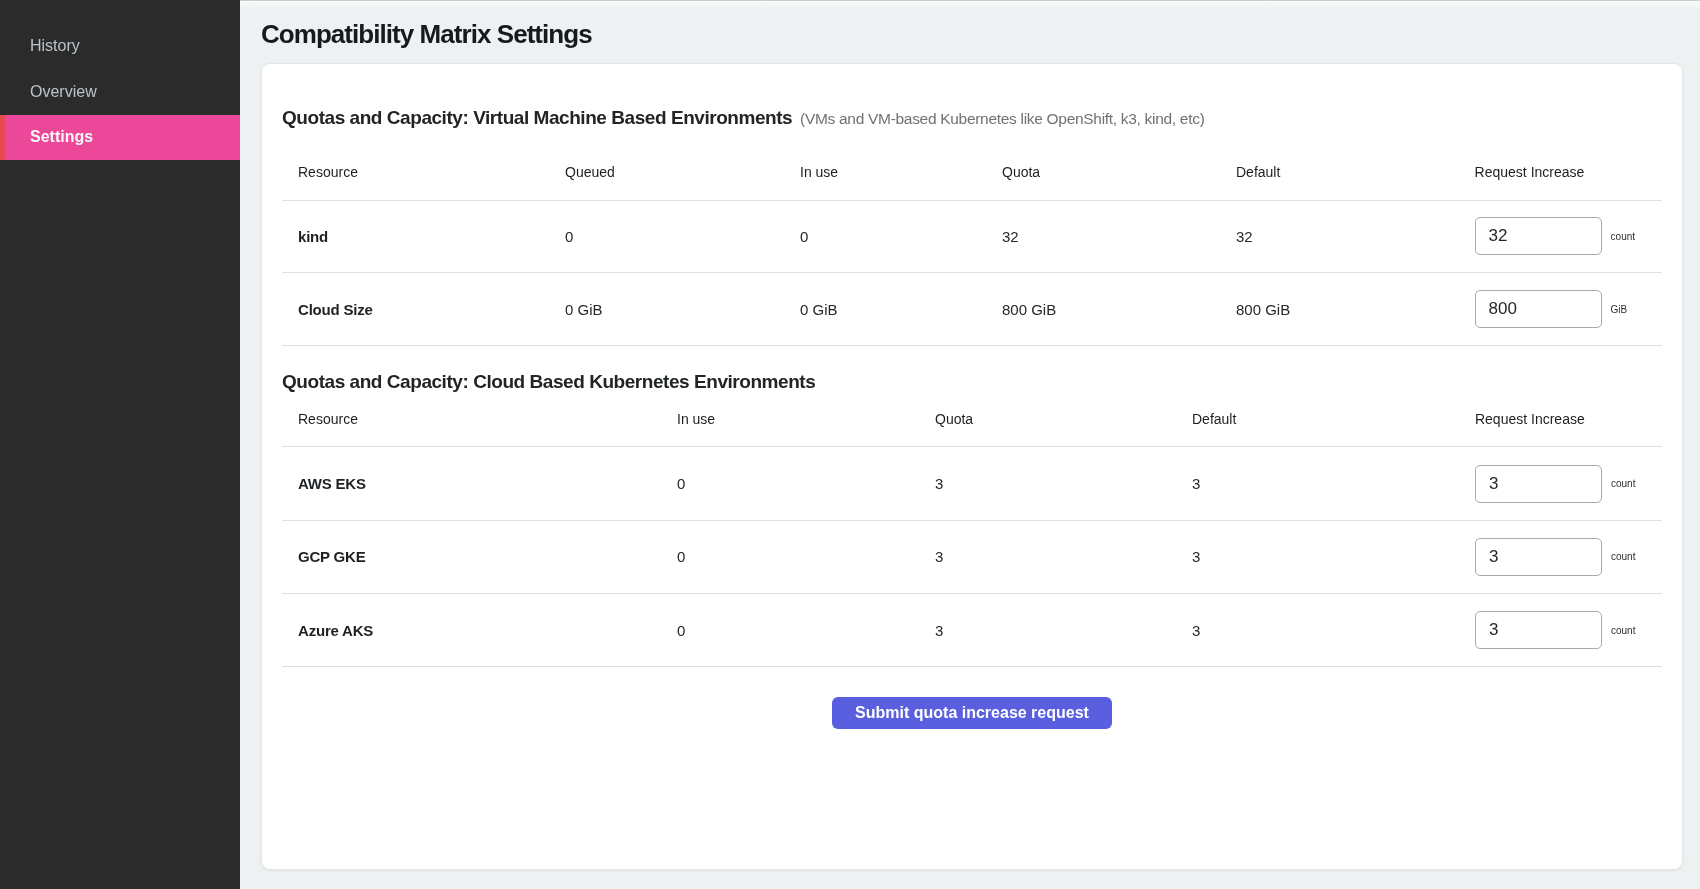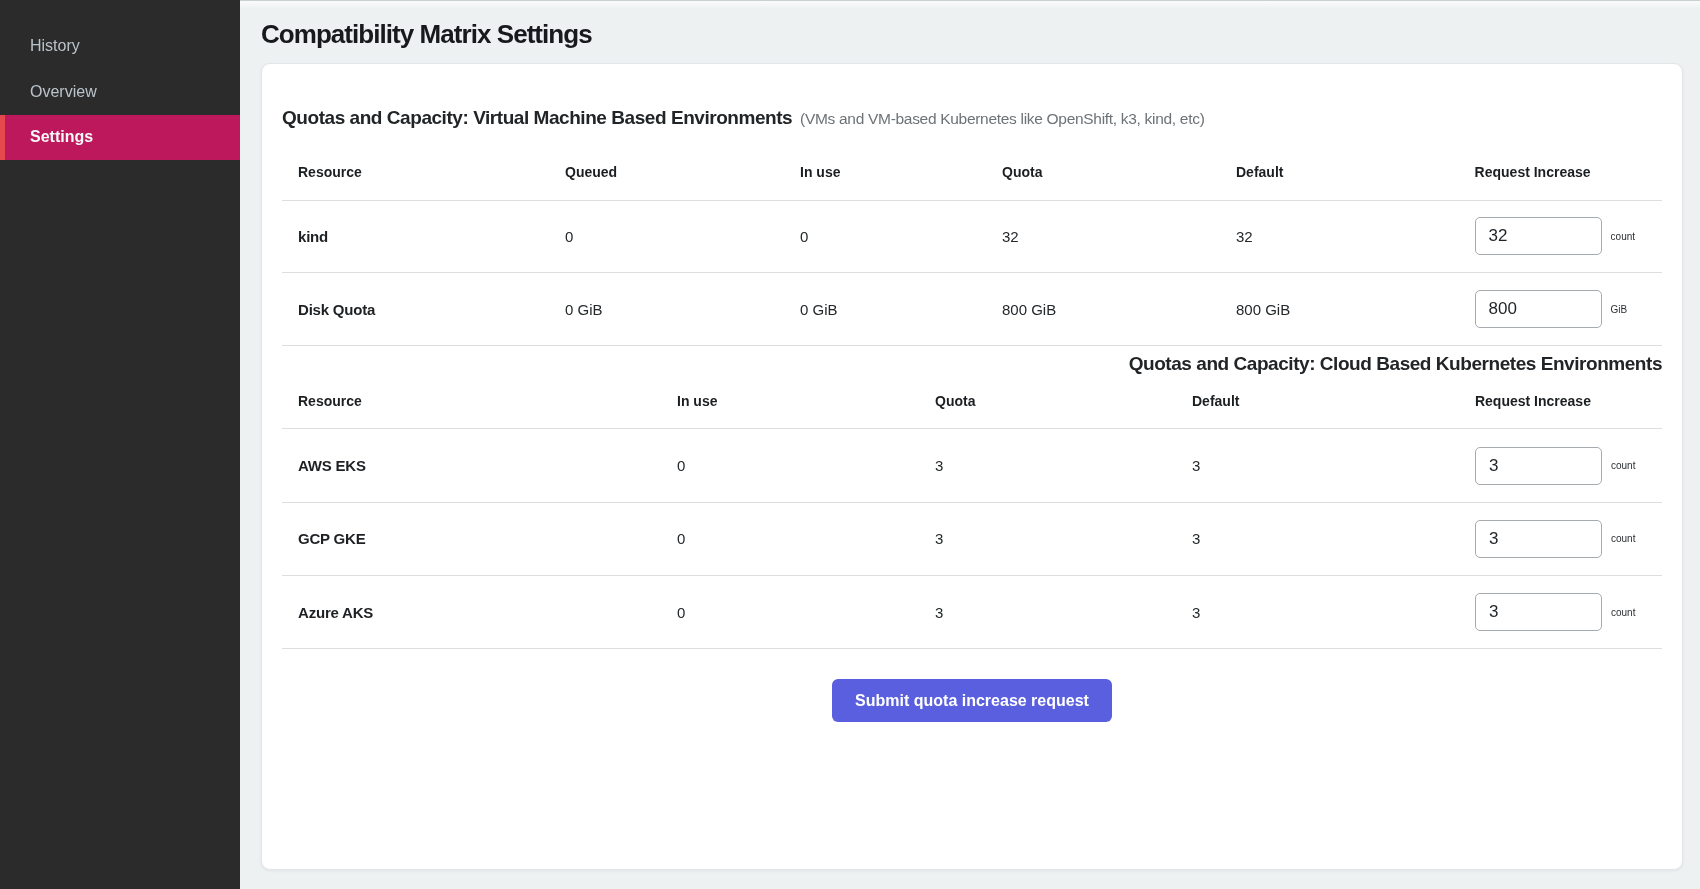--- a/index.html
+++ b/index.html
@@ -20,21 +20,21 @@
   .nav-item {
     height: 45.5px;
     display: flex;
     align-items: center;
     padding-left: 30px;
     font-size: 16px;
     color: #b9c4ca;
     cursor: pointer;
   }
   .nav-item.active {
-    background: #be185d;
+    background: #ec4899;
     border-left: 5px solid #e5484d;
     padding-left: 25px;
     color: #f7f8f8;
     font-weight: bold;
   }
   
   .main {
     flex: 1;
     position: relative;
     padding: 0 17px 0 21px;
@@ -72,31 +72,31 @@
     letter-spacing: -0.45px;
     color: #222527;
     margin-top: 24px;
   }
   .section-heading .subtitle {
     font-size: 15.5px;
     font-weight: normal;
     letter-spacing: -0.3px;
     color: #6d7276;
   }
-  .section-heading.second { margin-top: 8px; text-align: right; }
+  .section-heading.second { margin-top: 26px; }
   table {
     width: 100%;
     border-collapse: collapse;
     table-layout: fixed;
   }
   table.vm-table { margin-top: 16px; }
   th {
     text-align: left;
     font-size: 14px;
-    font-weight: bold;
+    font-weight: normal;
     color: #1c1f22;
     height: 55px;
     padding: 0 0 0 16px;
     border-bottom: 1px solid #dcdfe2;
     vertical-align: middle;
   }
   table.cloud-table th { height: 55px; }
   table.cloud-table td { height: 73.3px; }
   td {
     font-size: 15px;
@@ -125,21 +125,21 @@
     font-size: 10px;
     color: #2b2f33;
   }
   .button-row {
     display: flex;
     justify-content: center;
     margin-top: 30px;
   }
   .submit-btn {
     width: 280px;
-    height: 43px;
+    height: 32px;
     background: #5a5fe0;
     color: #ffffff;
     border: none;
     border-radius: 6px;
     font-family: inherit;
     font-size: 16px;
     font-weight: bold;
     cursor: pointer;
   }
 </style>
@@ -192,21 +192,21 @@
           <td>32</td>
           <td>32</td>
           <td>
             <div class="req-cell">
               <input class="req-input" type="text" value="32" style="">
               <span class="unit">count</span>
             </div>
           </td>
         </tr>
         <tr>
-          <td class="resource">Disk Quota</td>
+          <td class="resource">Cloud Size</td>
           <td>0 GiB</td>
           <td>0 GiB</td>
           <td>800 GiB</td>
           <td>800 GiB</td>
           <td>
             <div class="req-cell">
               <input class="req-input" type="text" value="800" style="">
               <span class="unit">GiB</span>
             </div>
           </td>

